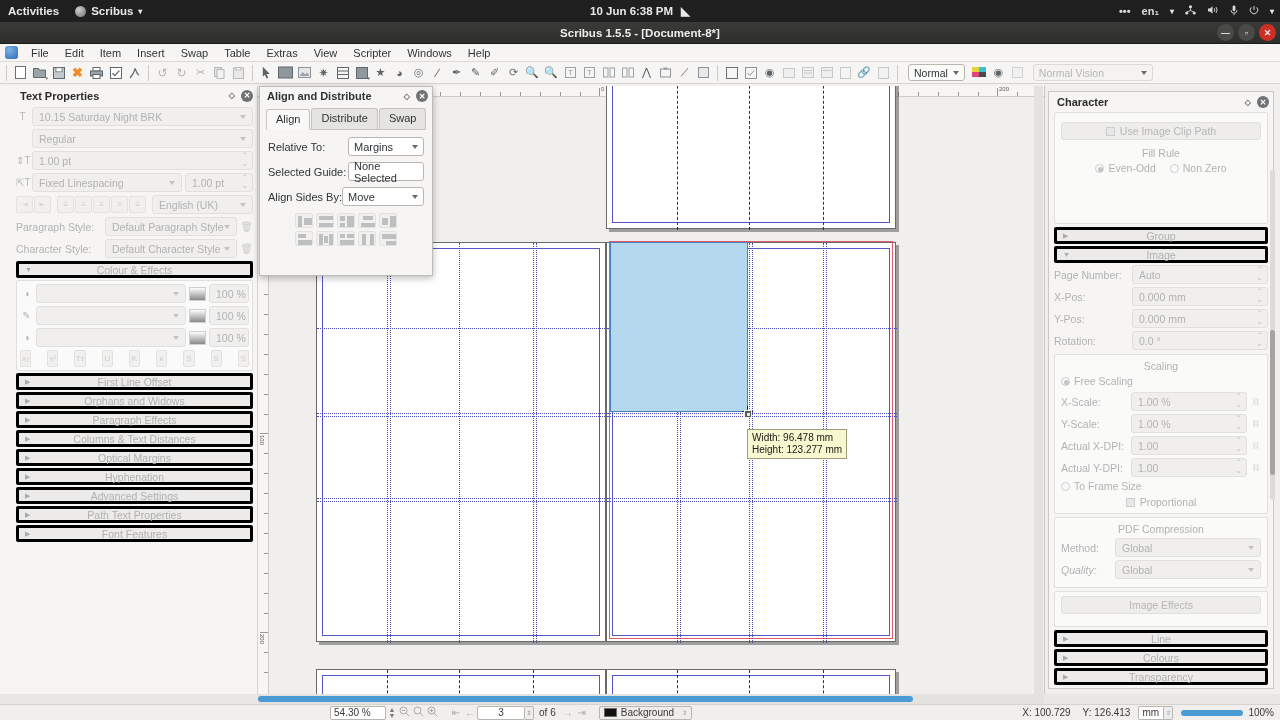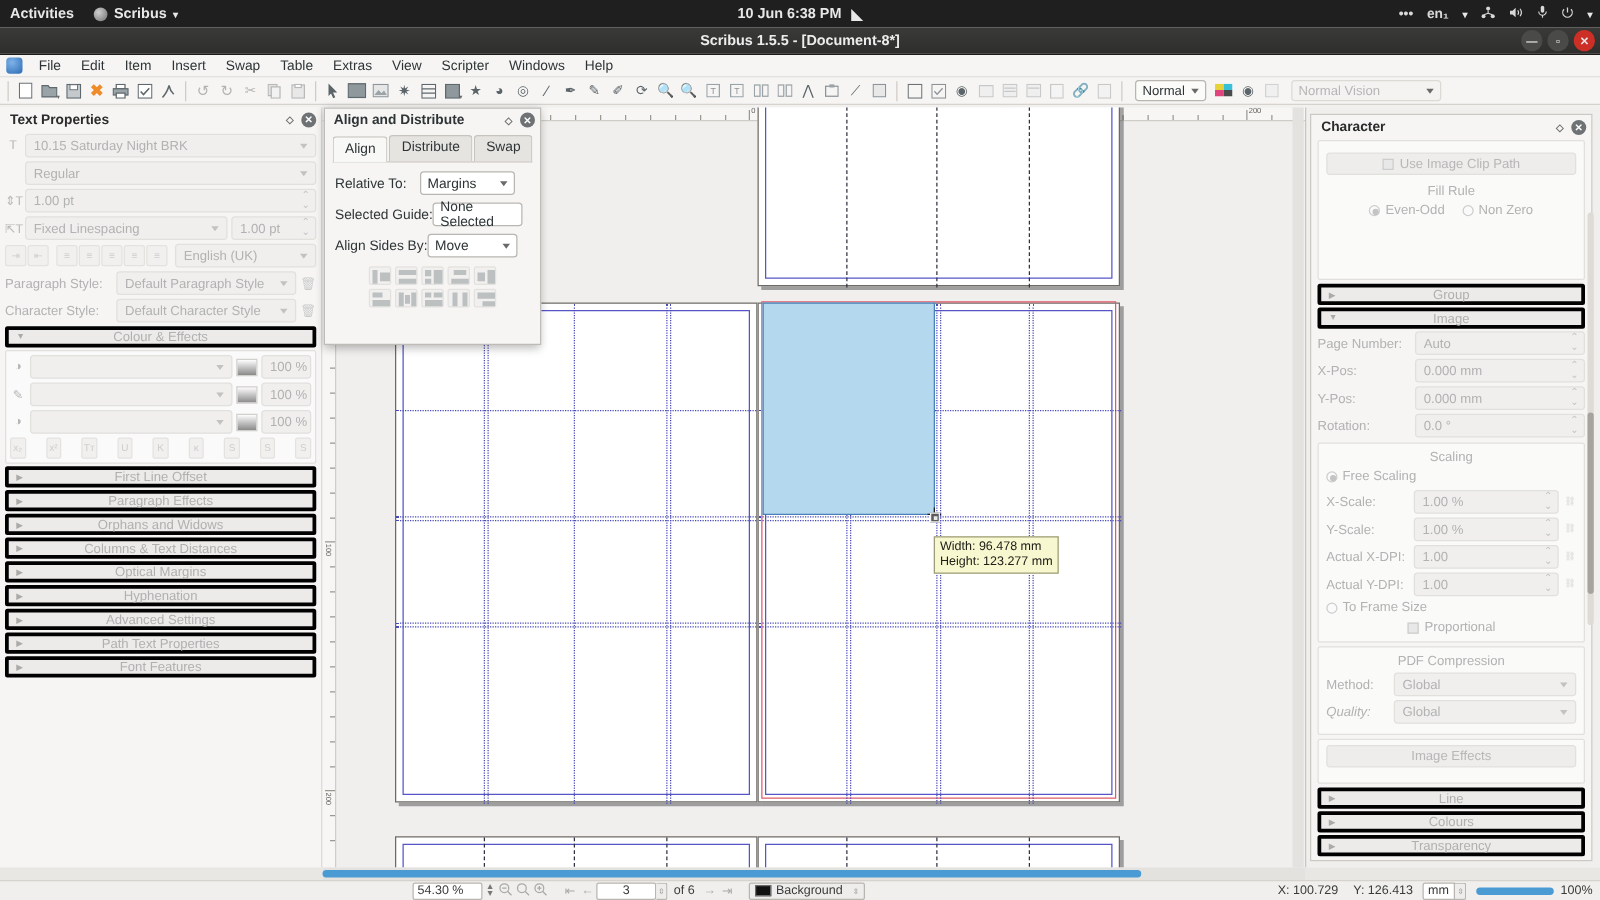--- a/index.html
+++ b/index.html
@@ -90,21 +90,21 @@
   .tb-combo::after {
     content:""; position:absolute; right:5px; top:6px;
     border-left:3px solid transparent; border-right:3px solid transparent;
     border-top:4px solid #6a6a6a;
   }
   .tb-combo.ghost { border-color:#dcdad5; color:#b6b6b6; background:#f4f3f2; min-width:120px;}
 
   
   .panel-left {
     position:absolute; left:0; top:86px; width:258px; height:608px;
-    background:#f6f5f4; border-right:1px solid #d6d3ce;
+    background:#f6f5f4; border-right:1px solid #d6d3ce;padding-left:12px;
   }
   .panel-head {
     height:19px; display:flex; align-items:center;
     padding:0 4px 0 8px; font-size:11px; font-weight:700; color:#2b2b2b;
   }
   .panel-head .spacer { flex:1; }
   .ph-float { font-size:8px; color:#6f6f6f; margin-right:6px; }
   .ph-close {
     width:12px;height:12px;border-radius:50%;background:#6f7274;color:#fff;
     font-size:8px; display:flex;align-items:center;justify-content:center;
@@ -164,21 +164,21 @@
     height:18px; display:flex; align-items:center; padding:0 4px 0 7px;
     font-size:11px; font-weight:600;
   }
   .ad-tabs { display:flex; margin:3px 6px 0 6px; border-bottom:1px solid #c7c4bf; }
   .ad-tab {
     padding:3px 9px 4px 9px; font-size:11px; color:#2e3436;
     border:1px solid #c7c4bf; border-bottom:none;
     border-radius:3px 3px 0 0; background:#e6e4e1; margin-right:1px;
   }
   .ad-tab.active { background:#f8f8f7; position:relative; top:1px; border-bottom:1px solid #f8f8f7;}
-  .ad-form { padding:6px 20px 0 8px; }
+  .ad-form { padding:6px 8px 0 8px; }
   .ad-row { display:flex; align-items:center; height:21px; margin-bottom:4px; }
   .ad-label { font-size:11px; color:#2e3436; flex:none; }
   .ad-ctl {
     margin-left:auto; height:19px; background:#fff; border:1px solid #b9b6b1;
     border-radius:3px; display:flex; align-items:center; padding:0 5px;
     font-size:11px; color:#2e3436; position:relative; min-width:72px;
   }
   .ad-ctl.sel { padding-right:18px; }
   .ad-ctl.sel::after {
     content:""; position:absolute; right:5px; top:7px;
@@ -693,25 +693,25 @@
           <span class="minibtn">S</span>
         </div>
       </div>
 
       <div class="section-head">
         <span class="tri">▶</span>
         <span>First Line Offset</span>
       </div>
       <div class="section-head">
         <span class="tri">▶</span>
-        <span>Paragraph Effects</span>
+        <span>Orphans and Widows</span>
       </div>
       <div class="section-head">
         <span class="tri">▶</span>
-        <span>Orphans and Widows</span>
+        <span>Paragraph Effects</span>
       </div>
       <div class="section-head">
         <span class="tri">▶</span>
         <span>Columns &amp; Text Distances</span>
       </div>
       <div class="section-head">
         <span class="tri">▶</span>
         <span>Optical Margins</span>
       </div>
       <div class="section-head">

